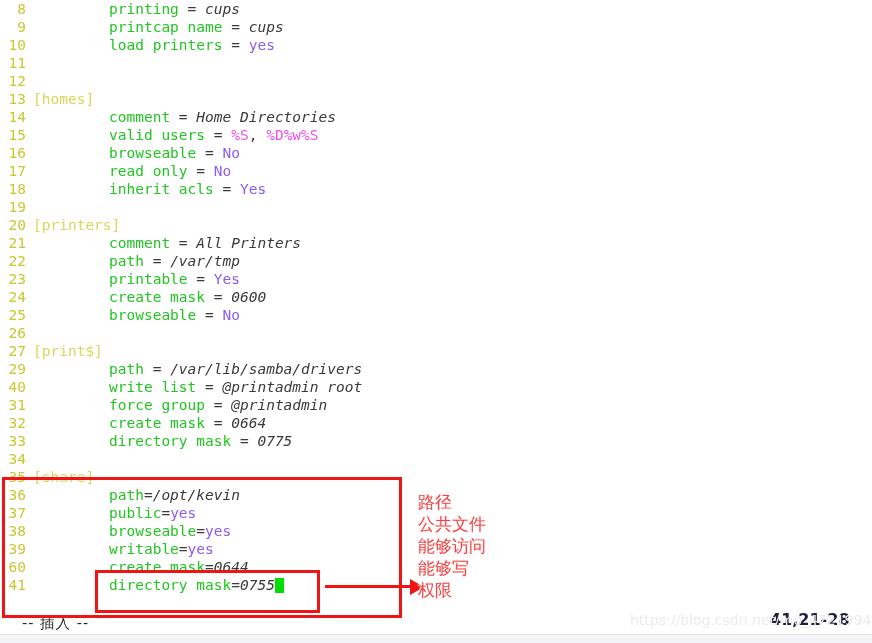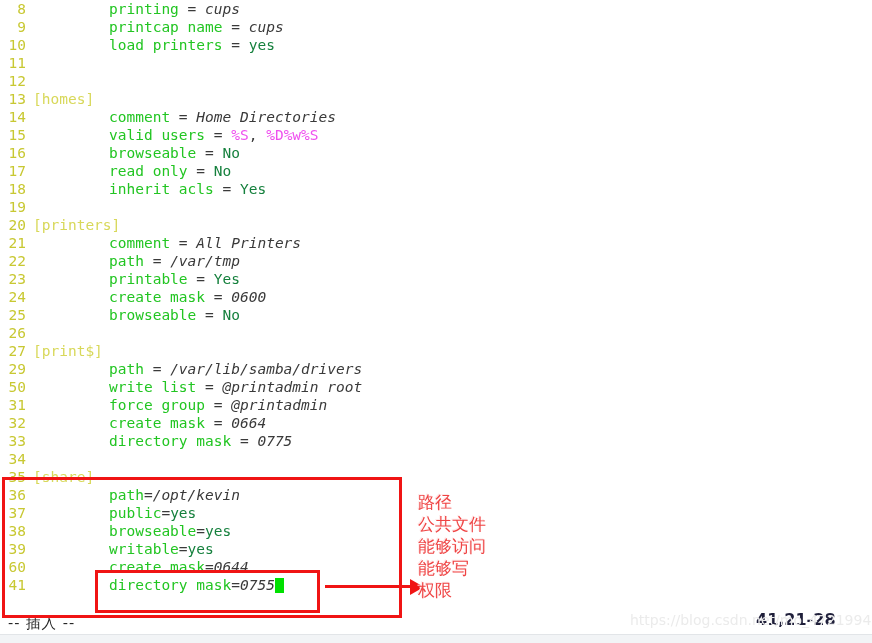--- a/index.html
+++ b/index.html
@@ -47,34 +47,34 @@
     left: 33px;
     top: 0;
     white-space: pre;
   }
   .indent { display: inline-block; width: 76px; }
 
   .tok-section { color: #d8d85a; margin-top: 22px; }
   .tok-key     { color: #22c522; }
   .tok-op      { color: #3a3a3a; }
   .tok-val     { color: #3a3a3a; font-style: italic; }
-  .tok-bool    { color: #15803d; }
+  .tok-bool    { color: #8b5cf6; }
   .tok-macro   { color: #ef4fef; }
   .cursor {
     display: inline-block;
     width: 9px;
     height: 15px;
     vertical-align: -3px;
     background: #00e000;
   }
 
   
   #statusline {
     position: absolute;
-    left: 4px;
+    left: 18px;
     top: 612px;
     width: 836px;
     height: 22px;
     font-size: 14.5px;
     line-height: 22px;
     color: #262626;
   }
   #status-mode {
     position: absolute;
     left: 4px;
@@ -188,21 +188,21 @@
         <div class="code-line"><span class="lineno">19</span><span class="content"></span></div>
         <div class="code-line"><span class="lineno">20</span><span class="content"><span class="tok-section">[printers]</span></span></div>
         <div class="code-line"><span class="lineno">21</span><span class="content"><span class="indent"></span><span class="tok-key">comment</span><span class="tok-op"> = </span><span class="tok-val">All Printers</span></span></div>
         <div class="code-line"><span class="lineno">22</span><span class="content"><span class="indent"></span><span class="tok-key">path</span><span class="tok-op"> = </span><span class="tok-val">/var/tmp</span></span></div>
         <div class="code-line"><span class="lineno">23</span><span class="content"><span class="indent"></span><span class="tok-key">printable</span><span class="tok-op"> = </span><span class="tok-bool">Yes</span></span></div>
         <div class="code-line"><span class="lineno">24</span><span class="content"><span class="indent"></span><span class="tok-key">create mask</span><span class="tok-op"> = </span><span class="tok-val">0600</span></span></div>
         <div class="code-line"><span class="lineno">25</span><span class="content"><span class="indent"></span><span class="tok-key">browseable</span><span class="tok-op"> = </span><span class="tok-bool">No</span></span></div>
         <div class="code-line"><span class="lineno">26</span><span class="content"></span></div>
         <div class="code-line"><span class="lineno">27</span><span class="content"><span class="tok-section">[print$]</span></span></div>
         <div class="code-line"><span class="lineno">29</span><span class="content"><span class="indent"></span><span class="tok-key">path</span><span class="tok-op"> = </span><span class="tok-val">/var/lib/samba/drivers</span></span></div>
-        <div class="code-line"><span class="lineno">50</span><span class="content"><span class="indent"></span><span class="tok-key">write list</span><span class="tok-op"> = </span><span class="tok-val">@printadmin root</span></span></div>
+        <div class="code-line"><span class="lineno">40</span><span class="content"><span class="indent"></span><span class="tok-key">write list</span><span class="tok-op"> = </span><span class="tok-val">@printadmin root</span></span></div>
         <div class="code-line"><span class="lineno">31</span><span class="content"><span class="indent"></span><span class="tok-key">force group</span><span class="tok-op"> = </span><span class="tok-val">@printadmin</span></span></div>
         <div class="code-line"><span class="lineno">32</span><span class="content"><span class="indent"></span><span class="tok-key">create mask</span><span class="tok-op"> = </span><span class="tok-val">0664</span></span></div>
         <div class="code-line"><span class="lineno">33</span><span class="content"><span class="indent"></span><span class="tok-key">directory mask</span><span class="tok-op"> = </span><span class="tok-val">0775</span></span></div>
         <div class="code-line"><span class="lineno">34</span><span class="content"></span></div>
         <div class="code-line"><span class="lineno">35</span><span class="content"><span class="tok-section">[share]</span></span></div>
         <div class="code-line"><span class="lineno">36</span><span class="content"><span class="indent"></span><span class="tok-key">path</span><span class="tok-op">=</span><span class="tok-val">/opt/kevin</span></span></div>
         <div class="code-line"><span class="lineno">37</span><span class="content"><span class="indent"></span><span class="tok-key">public</span><span class="tok-op">=</span><span class="tok-bool">yes</span></span></div>
         <div class="code-line"><span class="lineno">38</span><span class="content"><span class="indent"></span><span class="tok-key">browseable</span><span class="tok-op">=</span><span class="tok-bool">yes</span></span></div>
         <div class="code-line"><span class="lineno">39</span><span class="content"><span class="indent"></span><span class="tok-key">writable</span><span class="tok-op">=</span><span class="tok-bool">yes</span></span></div>
         <div class="code-line"><span class="lineno">60</span><span class="content"><span class="indent"></span><span class="tok-key">create mask</span><span class="tok-op">=</span><span class="tok-val">0644</span></span></div>

